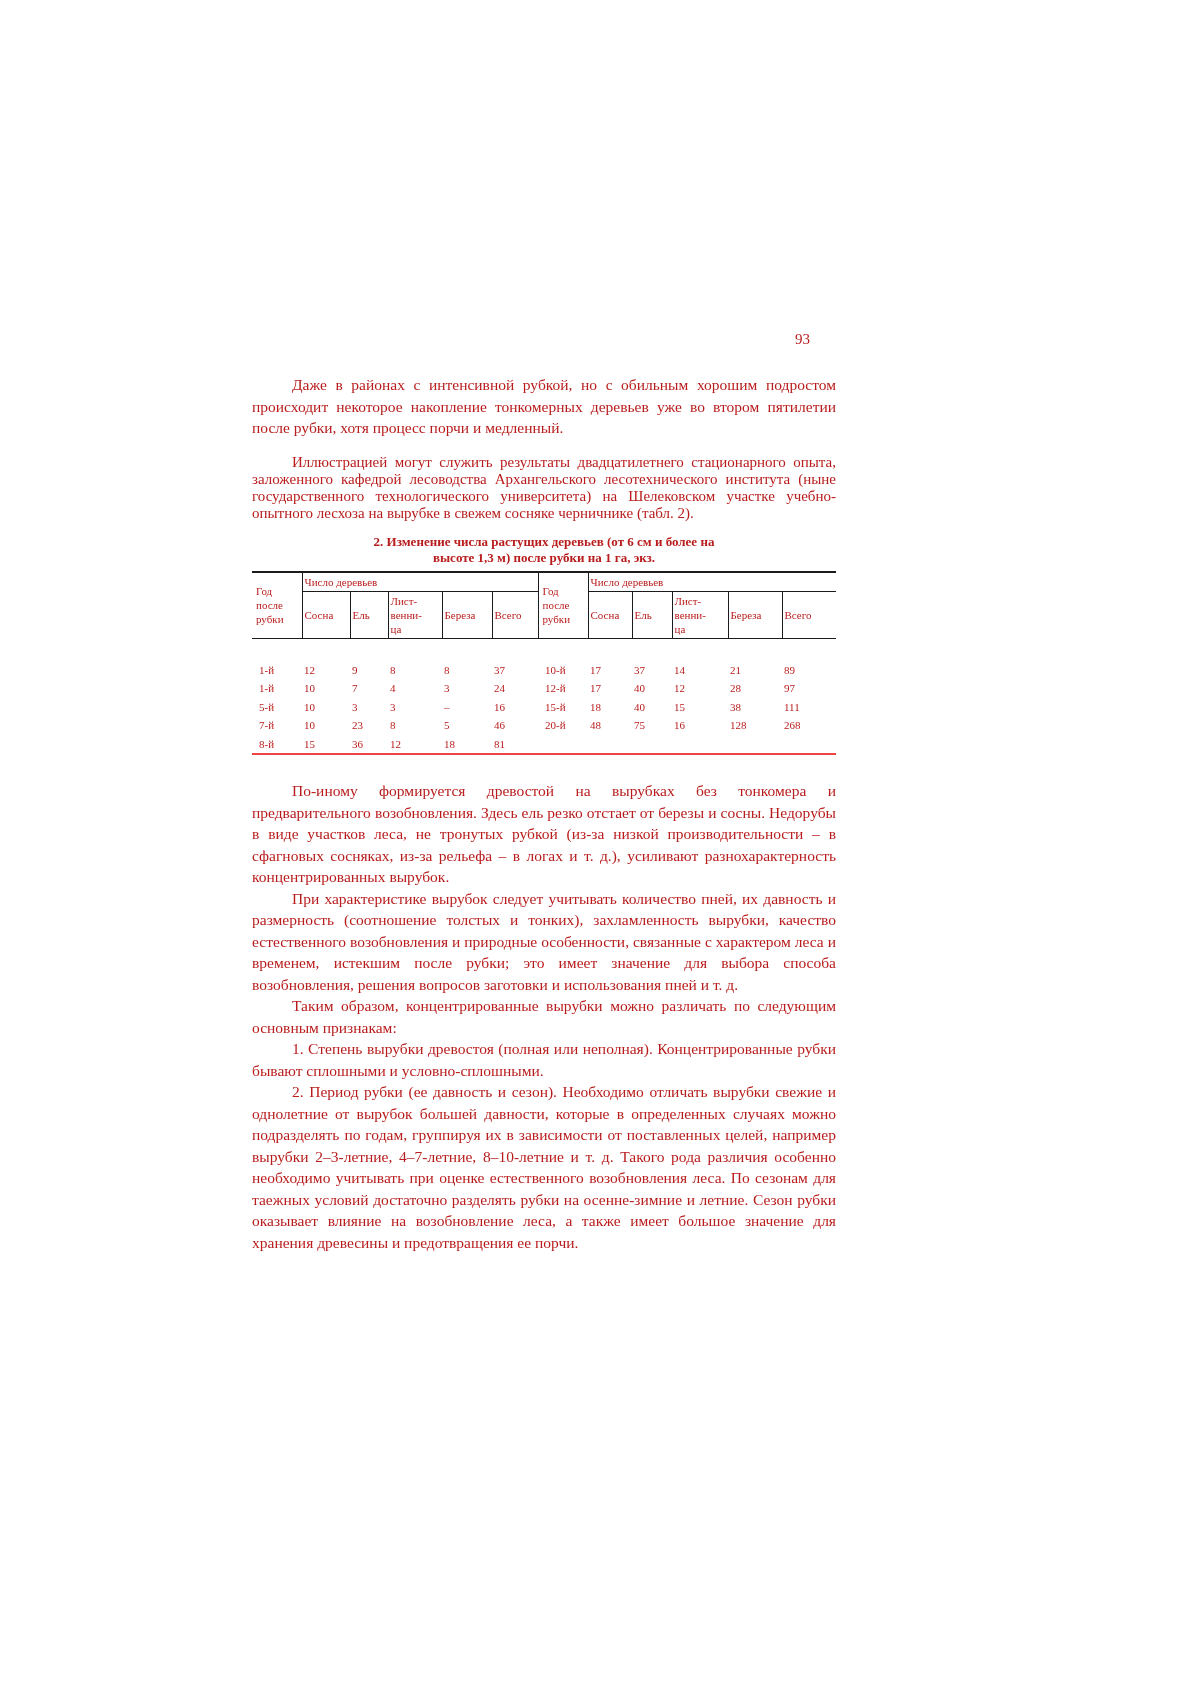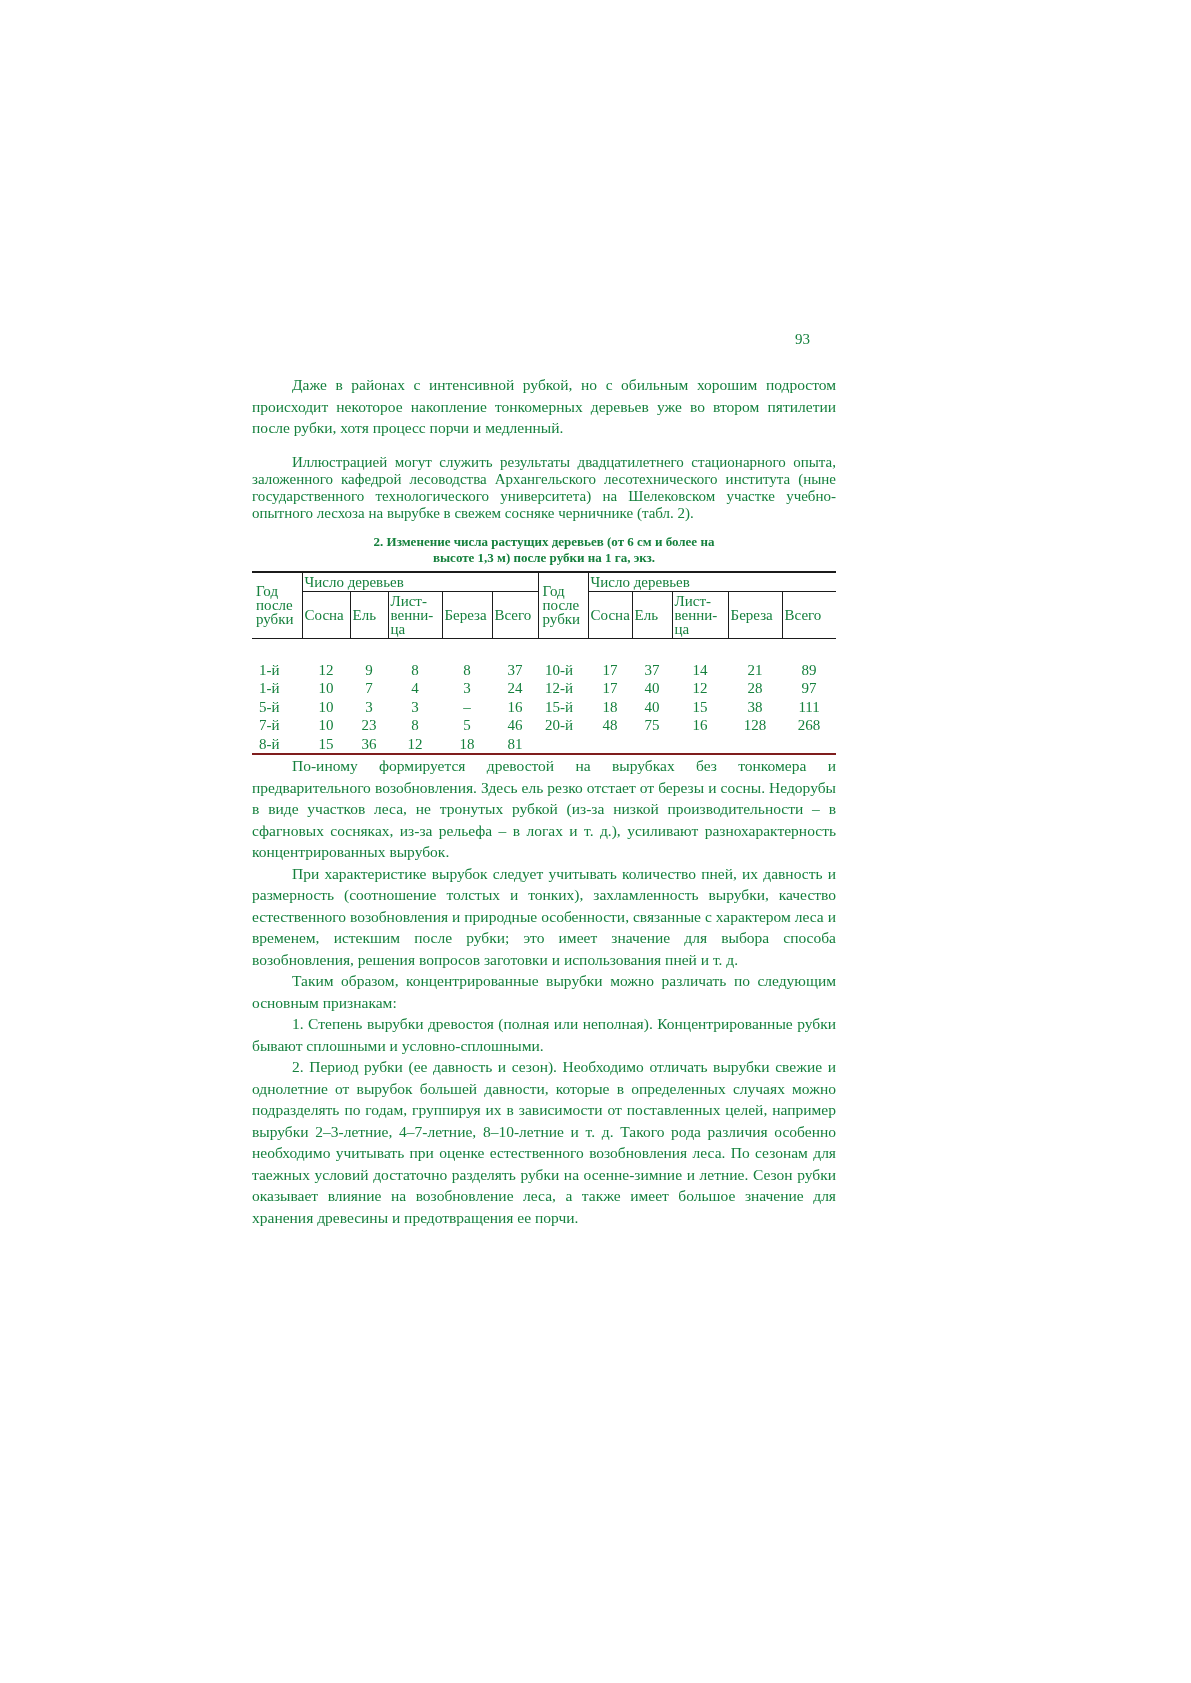--- a/index.html
+++ b/index.html
@@ -1,41 +1,41 @@
 <!DOCTYPE html>
 <html><head>
 <meta charset="utf-8">
 <style>
   * { margin: 0; padding: 0; box-sizing: border-box; }
   html, body { background: #ffffff; }
   .page {
     width: 1191px; height: 1316px; background: #ffffff; position: relative;
-    font-family: "Liberation Serif", serif; color: #15803d; overflow: hidden;
+    font-family: "Liberation Serif", serif; color: #b91c1c; overflow: hidden;
   }
   .content { position: absolute; left: 252px; top: 331px; width: 584px; }
   .page-number { text-align: right; padding-right: 26px; font-size: 15px; margin-bottom: 26px; }
   p.body-text { font-size: 15.5px; line-height: 21.5px; text-align: justify; text-indent: 40px; }
   p.small-text { font-size: 15px; line-height: 17px; text-align: justify; text-indent: 40px; margin-top: 15px; }
   .table-title { font-size: 13px; font-weight: bold; text-align: center; margin-top: 12px; margin-bottom: 5px; line-height: 16px; }
   table.data-table {
     border-collapse: collapse; table-layout: fixed; width: 584px;
-    border-top: 2px solid #1b1b1b; border-bottom: 2px solid #7f1d1d; font-size: 15px;
+    border-top: 2px solid #1b1b1b; border-bottom: 2px solid #ef4444; font-size: 11px;
   }
   .data-table thead td {
     border-left: 1px solid #1b1b1b; border-right: 1px solid #1b1b1b; border-bottom: 1px solid #1b1b1b;
     text-align: left; vertical-align: middle; padding: 2px 2px; line-height: 14px;
   }
   .data-table thead td:first-child { border-left: none; }
   .data-table thead td:last-child { border-right: none; }
   .data-table thead td.yh { text-align: left; padding-left: 4px; }
-  .data-table tbody td { text-align: center; padding: 1px 2px; line-height: 16.5px; }
+  .data-table tbody td { padding: 1px 2px; line-height: 16.5px; }
   .data-table tbody tr:first-child td { padding-top: 23px; }
   .data-table tbody td.yc { text-align: left; padding-left: 7px; }
   .prewrap { white-space: pre-line; }
-  .after-table { }
+  .after-table { margin-top: 25px; }
 </style>
 </head>
 <body>
 
 <div class="page">
   <div class="content">
 
     <div class="page-number">93</div>
 
     <p class="body-text">Даже в районах с интенсивной рубкой, но с обильным хорошим подростом происходит некоторое накопление тонкомерных деревьев уже во втором пятилетии после рубки, хотя процесс порчи и медленный.</p>

